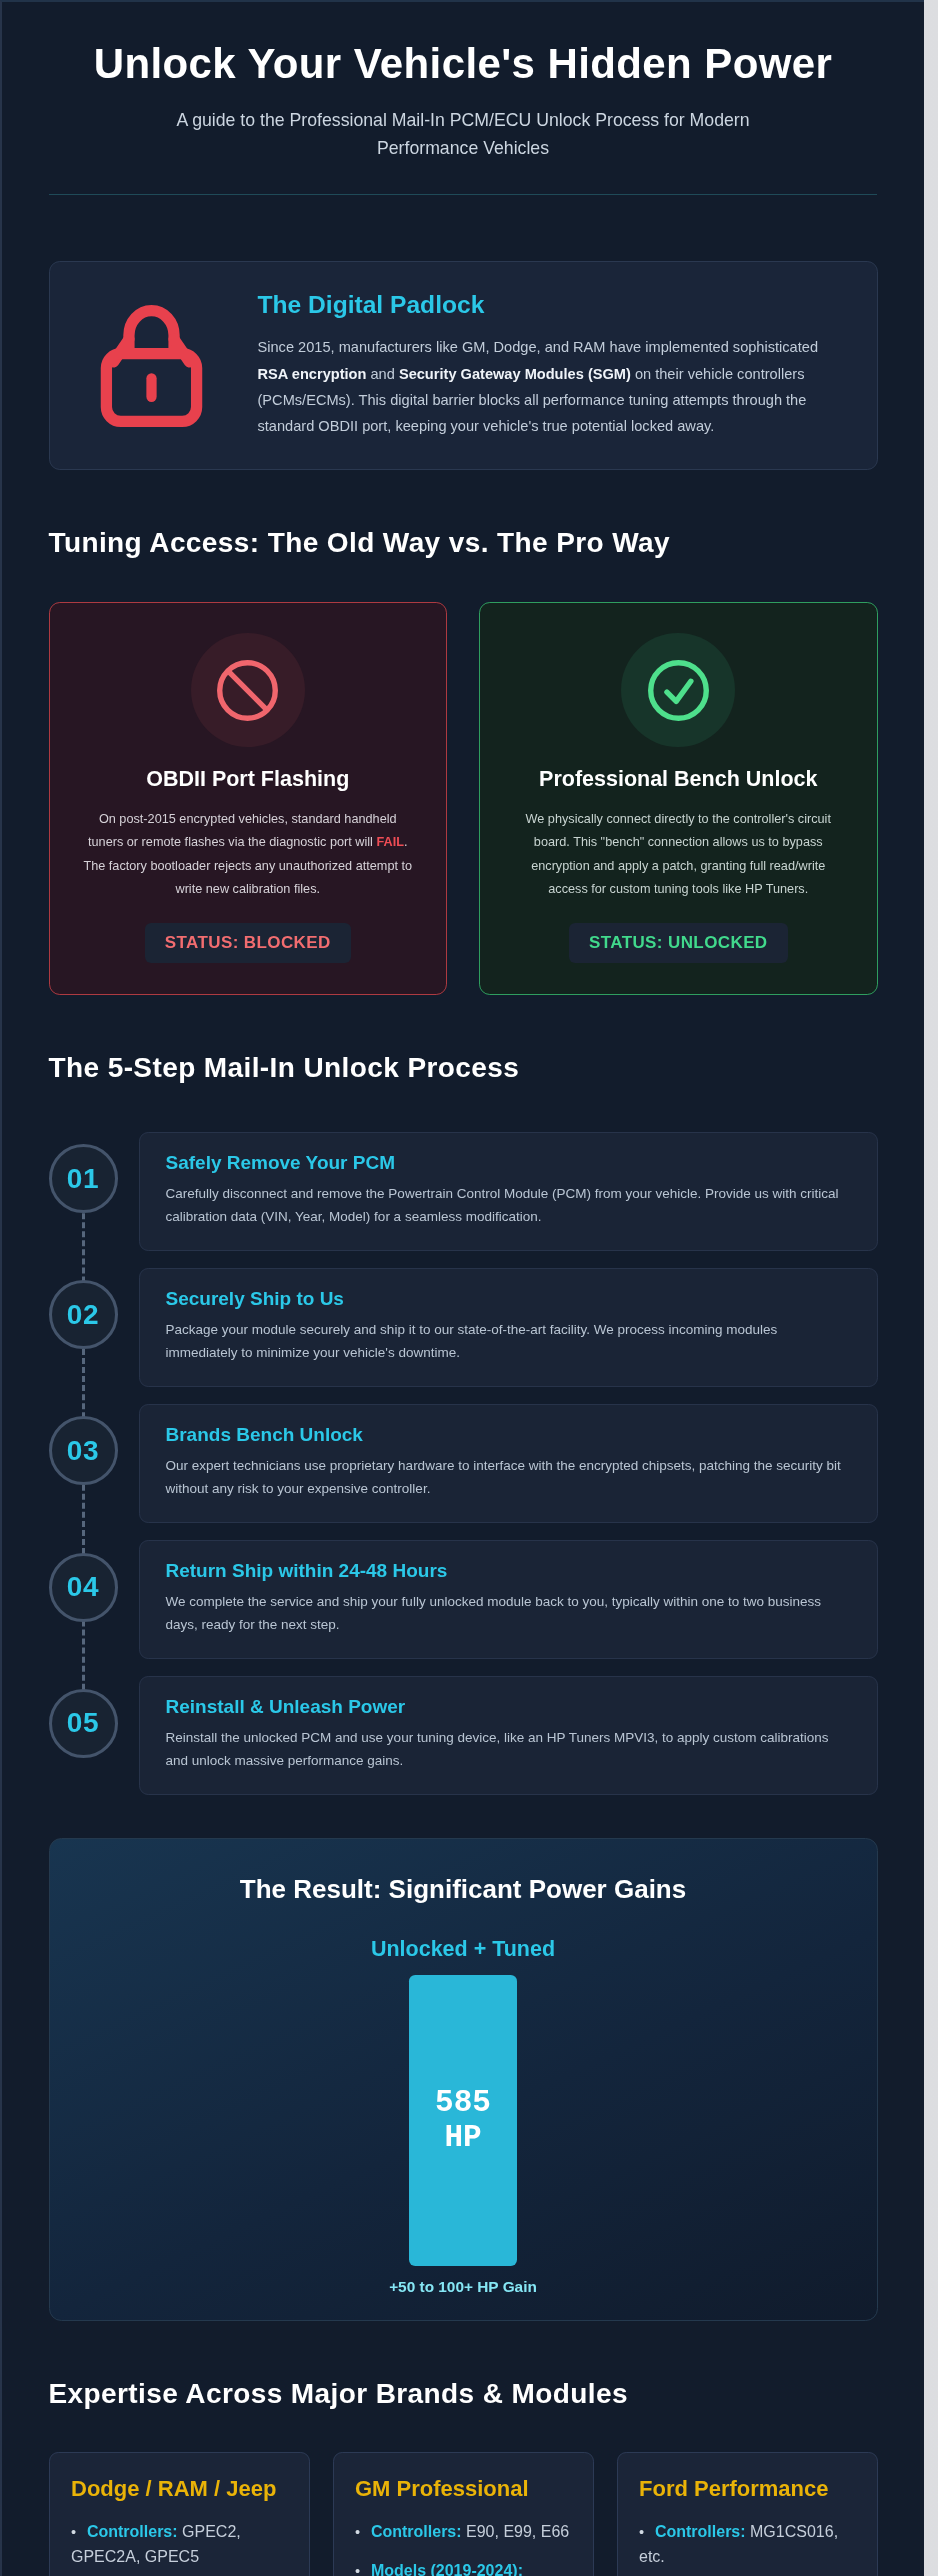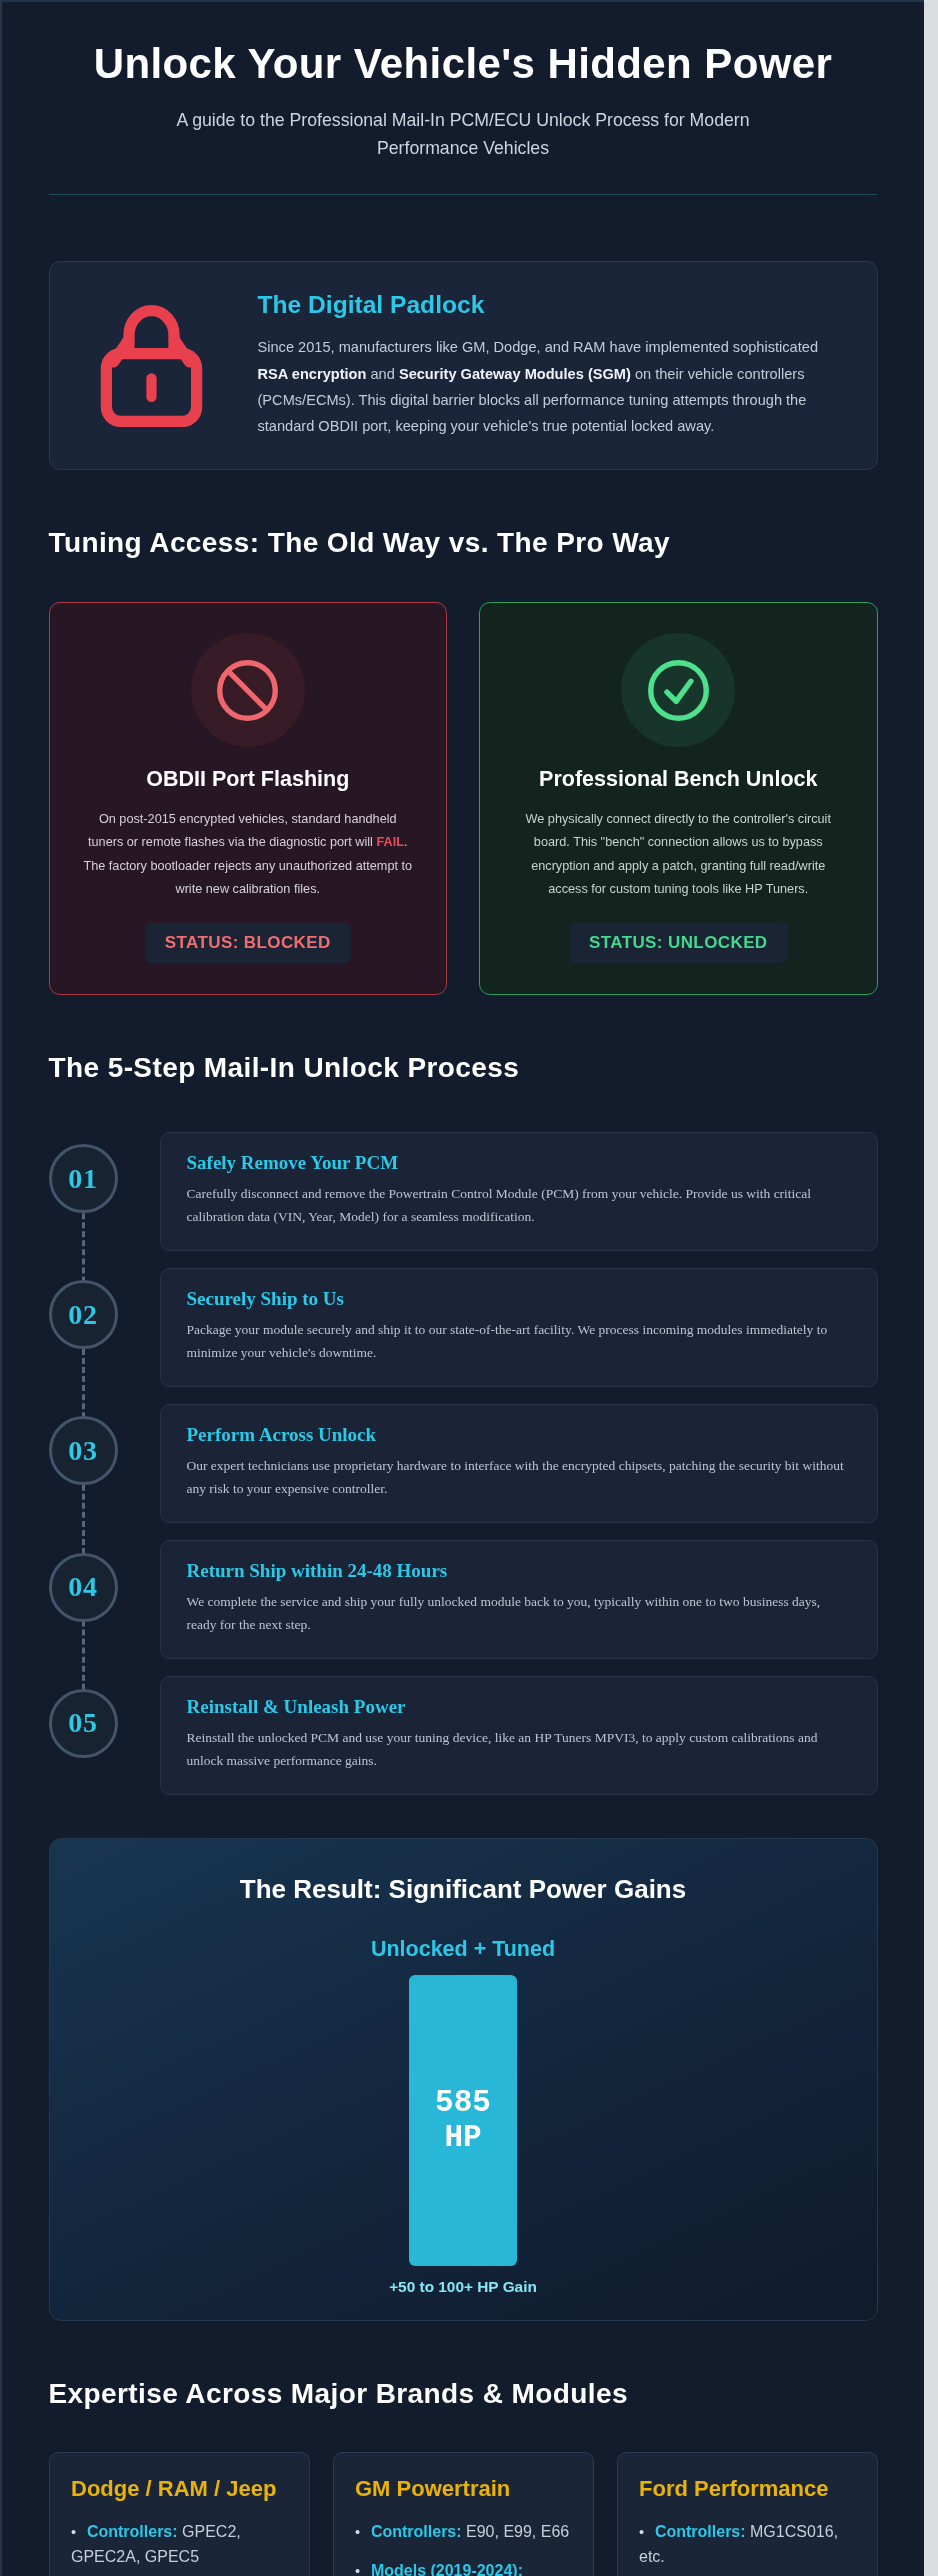--- a/index.html
+++ b/index.html
@@ -82,21 +82,21 @@
   }
   .blocked .status-badge{color:#f26d70;}
   .unlocked .status-badge{color:#41d98c;}
 
   
   .steps{margin-top:48px;position:relative;}
   .steps .connector{
     position:absolute;left:33px;top:54px;bottom:69px;width:0;
     border-left:3.1px dashed #56667c;z-index:0;
   }
-  .step-row{display:flex;gap:42px;margin-bottom:17px;position:relative;z-index:1;align-items:flex-start;font-family:Liberation Serif, serif;}
+  .step-row{display:flex;gap:21px;margin-bottom:17px;position:relative;z-index:1;align-items:flex-start;}
   .step-circle{
     flex:0 0 63px;width:63px;height:63px;border-radius:50%;
     background:#182332;border:3.1px solid #44546b;
     display:flex;align-items:center;justify-content:center;
     font-size:28px;font-weight:bold;color:var(--accent);letter-spacing:0.8px;
     margin-top:12.3px;
   }
   .step-card{
     flex:1;background:#1a2436;border:0.8px solid #27334a;border-radius:9.2px;
     padding:18.5px 26px 21.5px;box-sizing:border-box;
@@ -219,21 +219,21 @@
         <div class="step-circle">02</div>
         <div class="step-card">
           <h4>Securely Ship to Us</h4>
           <p>Package your module securely and ship it to our state-of-the-art facility. We process incoming modules immediately to minimize your vehicle's downtime.</p>
         </div>
       </div>
 
       <div class="step-row">
         <div class="step-circle">03</div>
         <div class="step-card">
-          <h4>Perform Across Unlock</h4>
+          <h4>Brands Bench Unlock</h4>
           <p>Our expert technicians use proprietary hardware to interface with the encrypted chipsets, patching the security bit without any risk to your expensive controller.</p>
         </div>
       </div>
 
       <div class="step-row">
         <div class="step-circle">04</div>
         <div class="step-card">
           <h4>Return Ship within 24-48 Hours</h4>
           <p>We complete the service and ship your fully unlocked module back to you, typically within one to two business days, ready for the next step.</p>
         </div>
@@ -264,21 +264,21 @@
     <h2 class="section-heading">Expertise Across Major Brands &amp; Modules</h2>
     <div class="brand-grid">
 
       <div class="brand-card">
         <h4>Dodge / RAM / Jeep</h4>
         <div class="li"><span class="lbl">Controllers:</span> <span>GPEC2, GPEC2A, GPEC5</span></div>
 
       </div>
 
       <div class="brand-card">
-        <h4>GM Powertrain</h4>
+        <h4>GM Professional</h4>
         <div class="li"><span class="lbl">Controllers:</span> <span>E90, E99, E66</span></div>
         <div class="li"><span class="lbl">Models (2019-2024):</span>
           
         </div>
       </div>
 
       <div class="brand-card">
         <h4>Ford Performance</h4>
         <div class="li"><span class="lbl">Controllers:</span> <span>MG1CS016, etc.</span></div>
 

